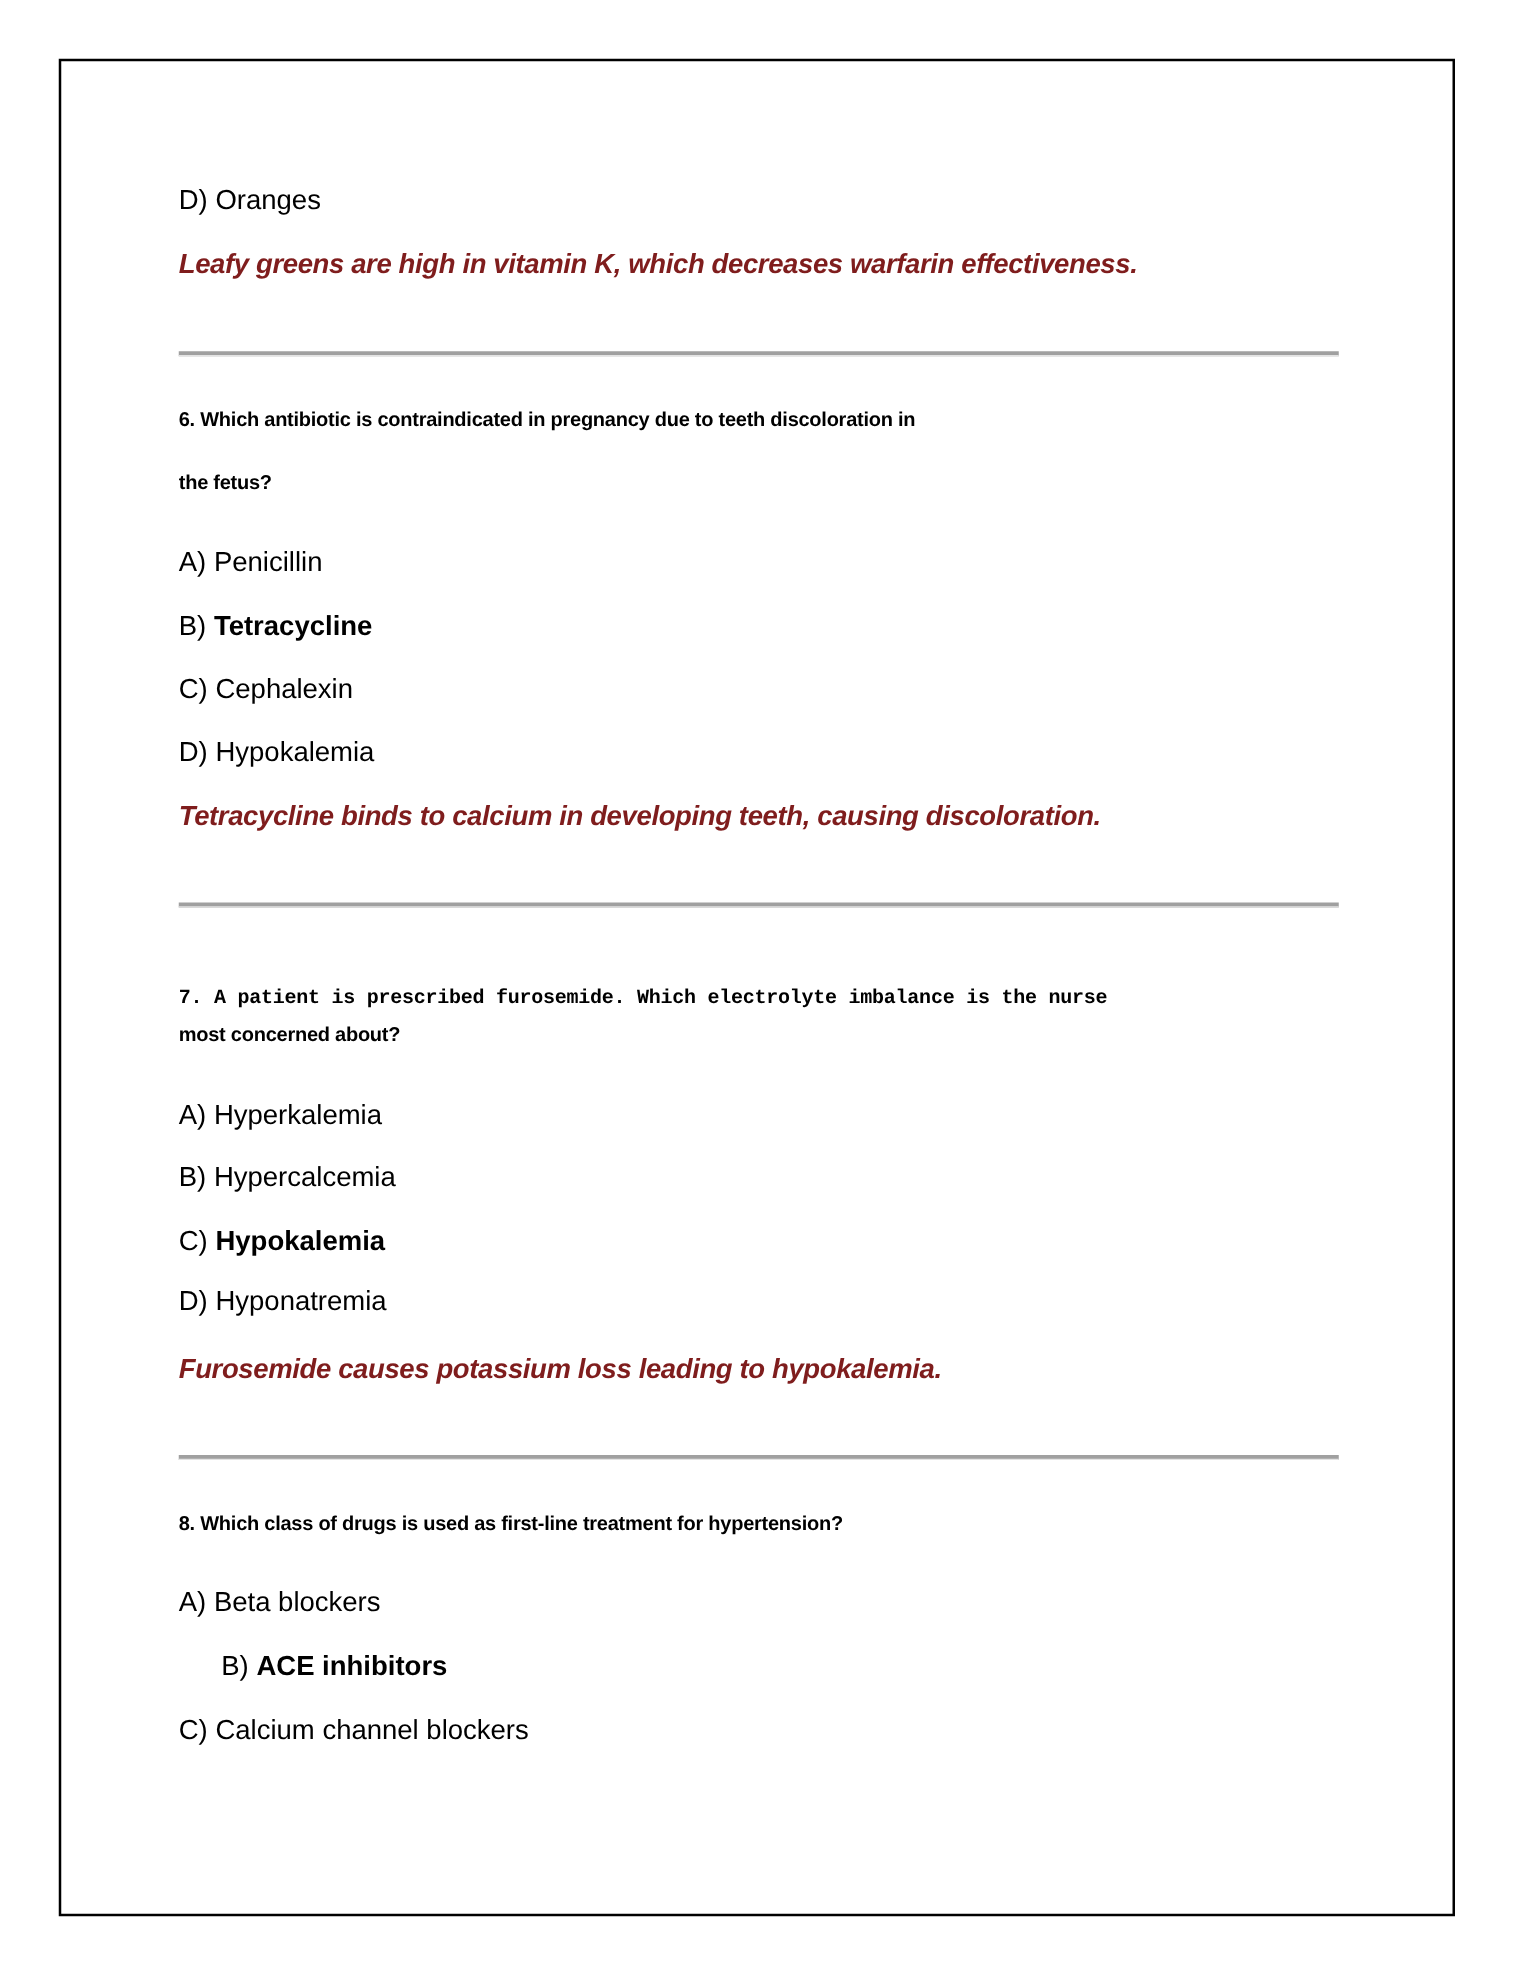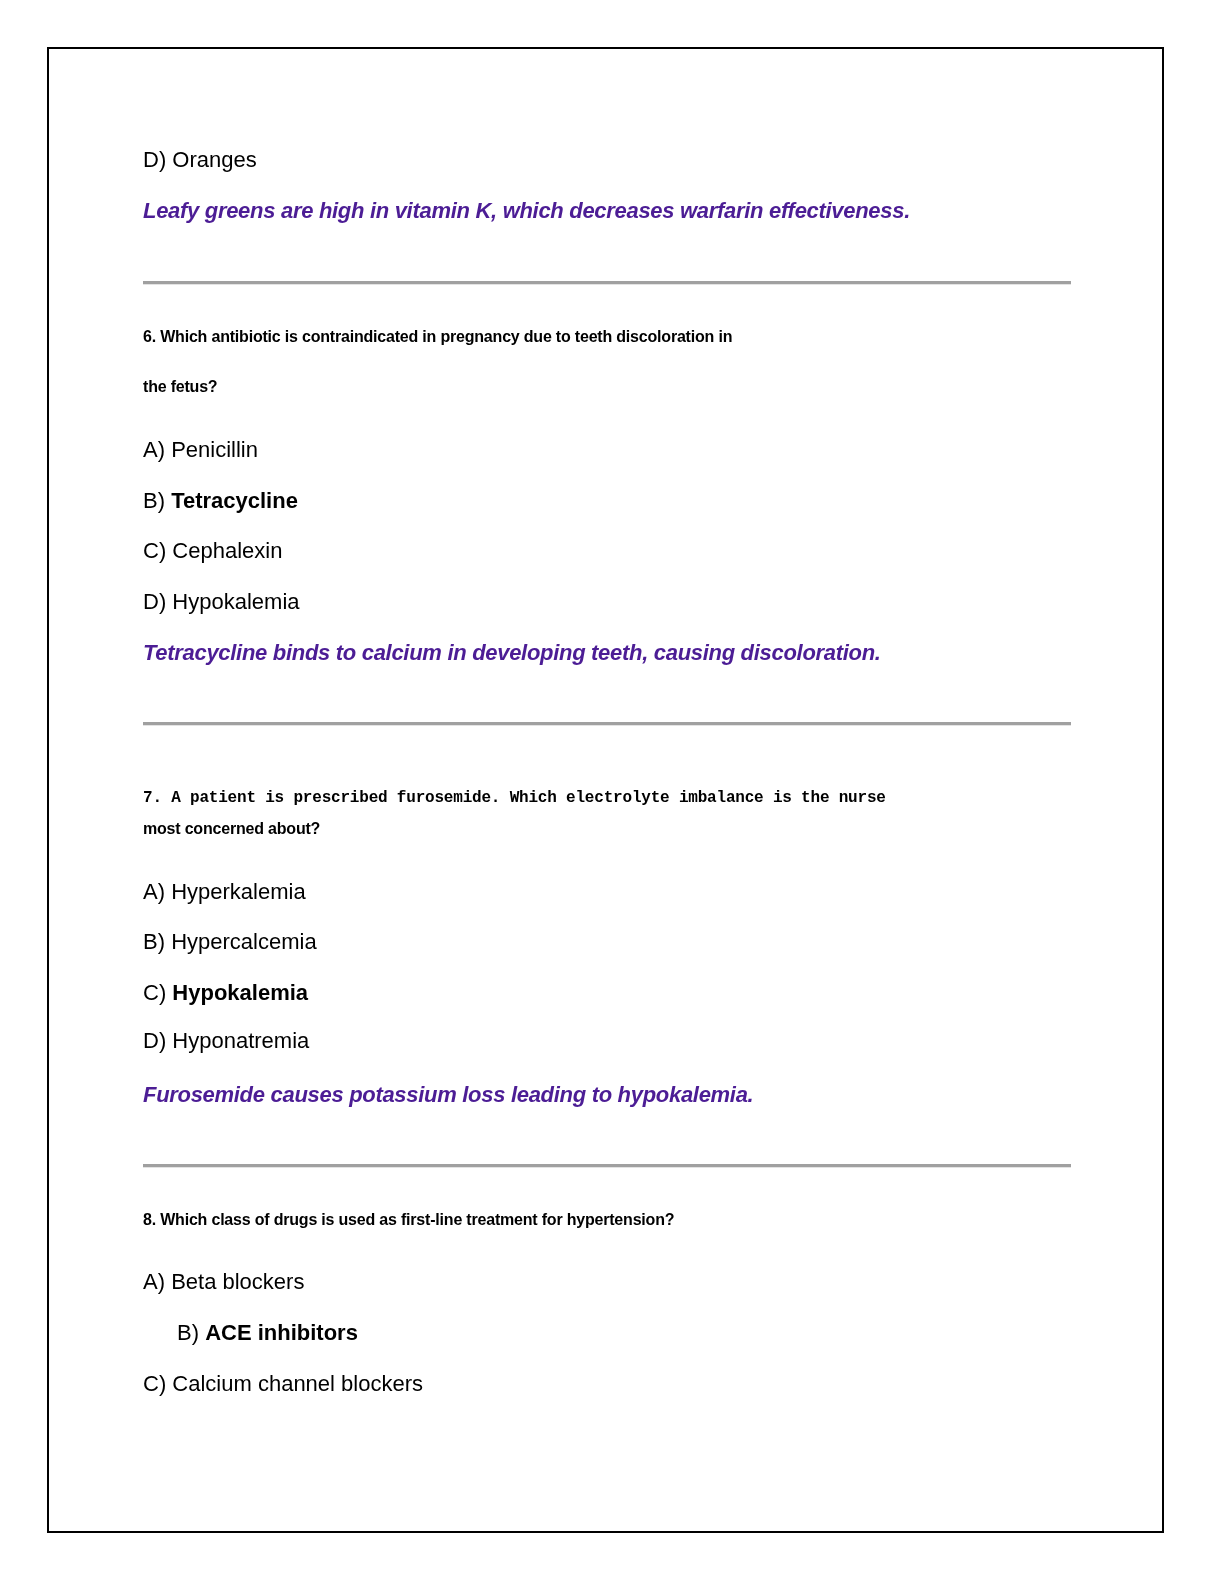--- a/index.html
+++ b/index.html
@@ -41,21 +41,21 @@
       font-size: 16px;
       letter-spacing: -0.2px;
     }
     .option .prefix {
       font-weight: normal;
     }
     .option.correct .answer {
       font-weight: bold;
     }
     .explanation {
-      color: #4c1d95;
+      color: #7f1d1d;
       font-weight: bold;
       font-style: italic;
       font-size: 22px;
       letter-spacing: -0.3px;
     }
     .divider {
       position: absolute;
       left: 0;
       width: 928px;
       height: 3px;

